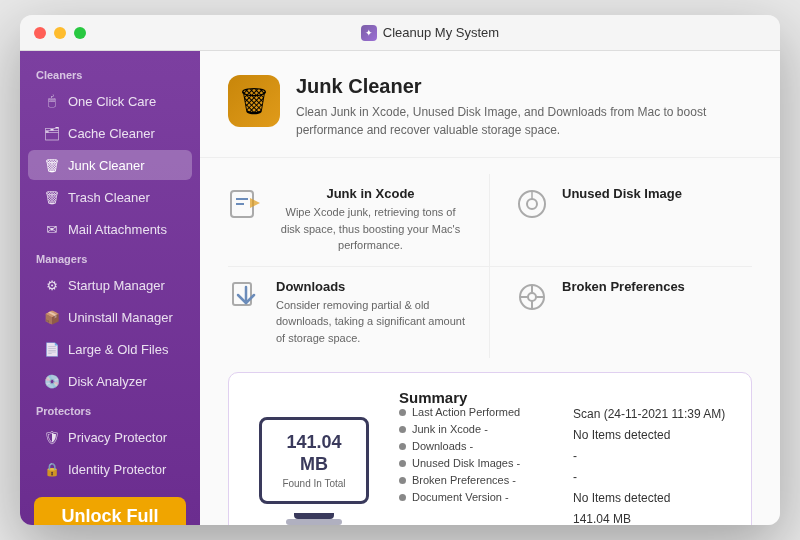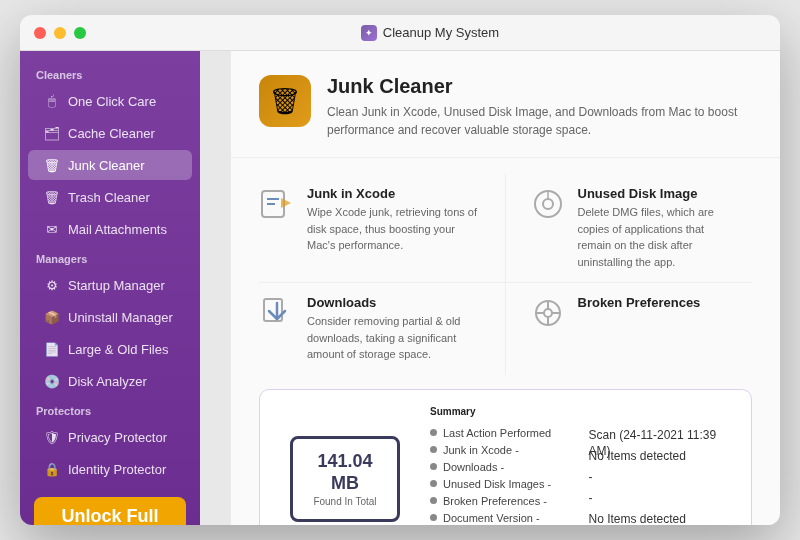--- a/index.html
+++ b/index.html
@@ -53,21 +53,20 @@
       width: 16px; height: 16px;
       background: linear-gradient(135deg, #7b5ea7, #9b6fd4);
       border-radius: 4px;
       display: flex; align-items: center; justify-content: center;
       color: white; font-size: 9px;
     }
     .main-layout {
       display: flex;
       flex: 1;
       overflow: hidden;
-      gap: 31px;
     }
     .sidebar {
       width: 180px;
       background: linear-gradient(180deg, #7c3fa0 0%, #6b2d8f 100%);
       display: flex;
       flex-direction: column;
       padding: 10px 0;
       flex-shrink: 0;
     }
     .sidebar-section-label {
@@ -161,20 +160,21 @@
     }
     .feature-item:nth-child(odd) {
       border-right: 1px solid #eee;
       padding-right: 24px;
     }
     .feature-item:nth-child(even) {
       padding-left: 24px;
     }
     .feature-item:nth-child(1), .feature-item:nth-child(2) {
       border-bottom: 1px solid #eee;
+      text-align: center;
     }
     .feature-icon {
       width: 36px; height: 36px;
       flex-shrink: 0;
       display: flex; align-items: center; justify-content: center;
       font-size: 22px;
     }
     .feature-text h3 {
       font-size: 13px;
       font-weight: 600;
@@ -240,24 +240,24 @@
     }
     .monitor-label {
       font-size: 10px;
       color: #666;
       margin-top: 2px;
     }
     .summary-data {
       flex: 1;
     }
     .summary-data h2 {
-      font-size: 10px;
+      font-size: 15px;
       font-weight: 700;
       color: #222;
-      margin-bottom: 10px;
+      margin-bottom: 0;
     }
     .summary-rows {
       display: flex;
       gap: 16px;
     }
     .summary-col {
       flex: 1;
     }
     .summary-row {
       display: flex;
@@ -387,21 +387,20 @@
         <div class="feature-item">
           <div class="feature-icon">
             <svg width="36" height="36" viewBox="0 0 36 36">
               <circle cx="18" cy="18" r="13" fill="none" stroke="#aaa" stroke-width="2"></circle>
               <circle cx="18" cy="18" r="5" fill="none" stroke="#aaa" stroke-width="2"></circle>
               <line x1="18" y1="5" x2="18" y2="13" stroke="#aaa" stroke-width="1.5"></line>
             </svg>
           </div>
           <div class="feature-text">
             <h3>Unused Disk Image</h3>
-            <p>Delete DMG files, which are copies of applications that remain on the disk after uninstalling the app.</p>
           </div>
         </div>
 
         <div class="feature-item">
           <div class="feature-icon">
             <svg width="36" height="36" viewBox="0 0 36 36">
               <rect x="5" y="4" width="18" height="22" rx="2" fill="none" stroke="#aaa" stroke-width="2"></rect>
               <polyline points="10,16 18,24 26,16" fill="none" stroke="#6b8cba" stroke-width="2.5" stroke-linecap="round" stroke-linejoin="round"></polyline>
               <line x1="18" y1="8" x2="18" y2="24" stroke="#6b8cba" stroke-width="2.5" stroke-linecap="round"></line>
             </svg>

